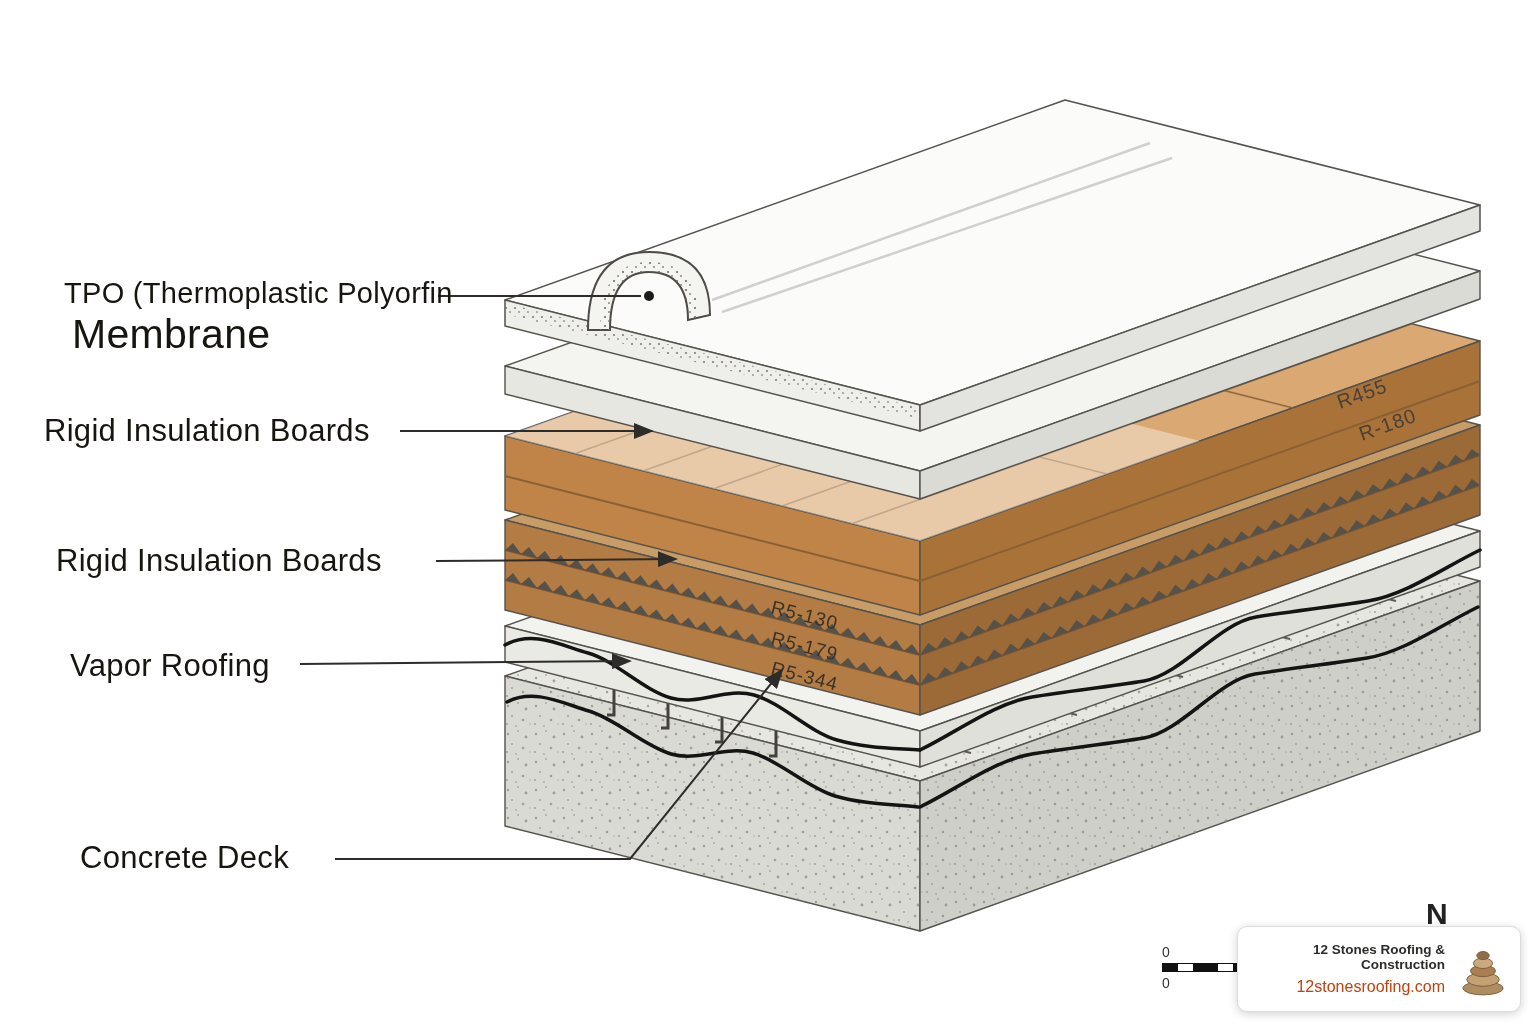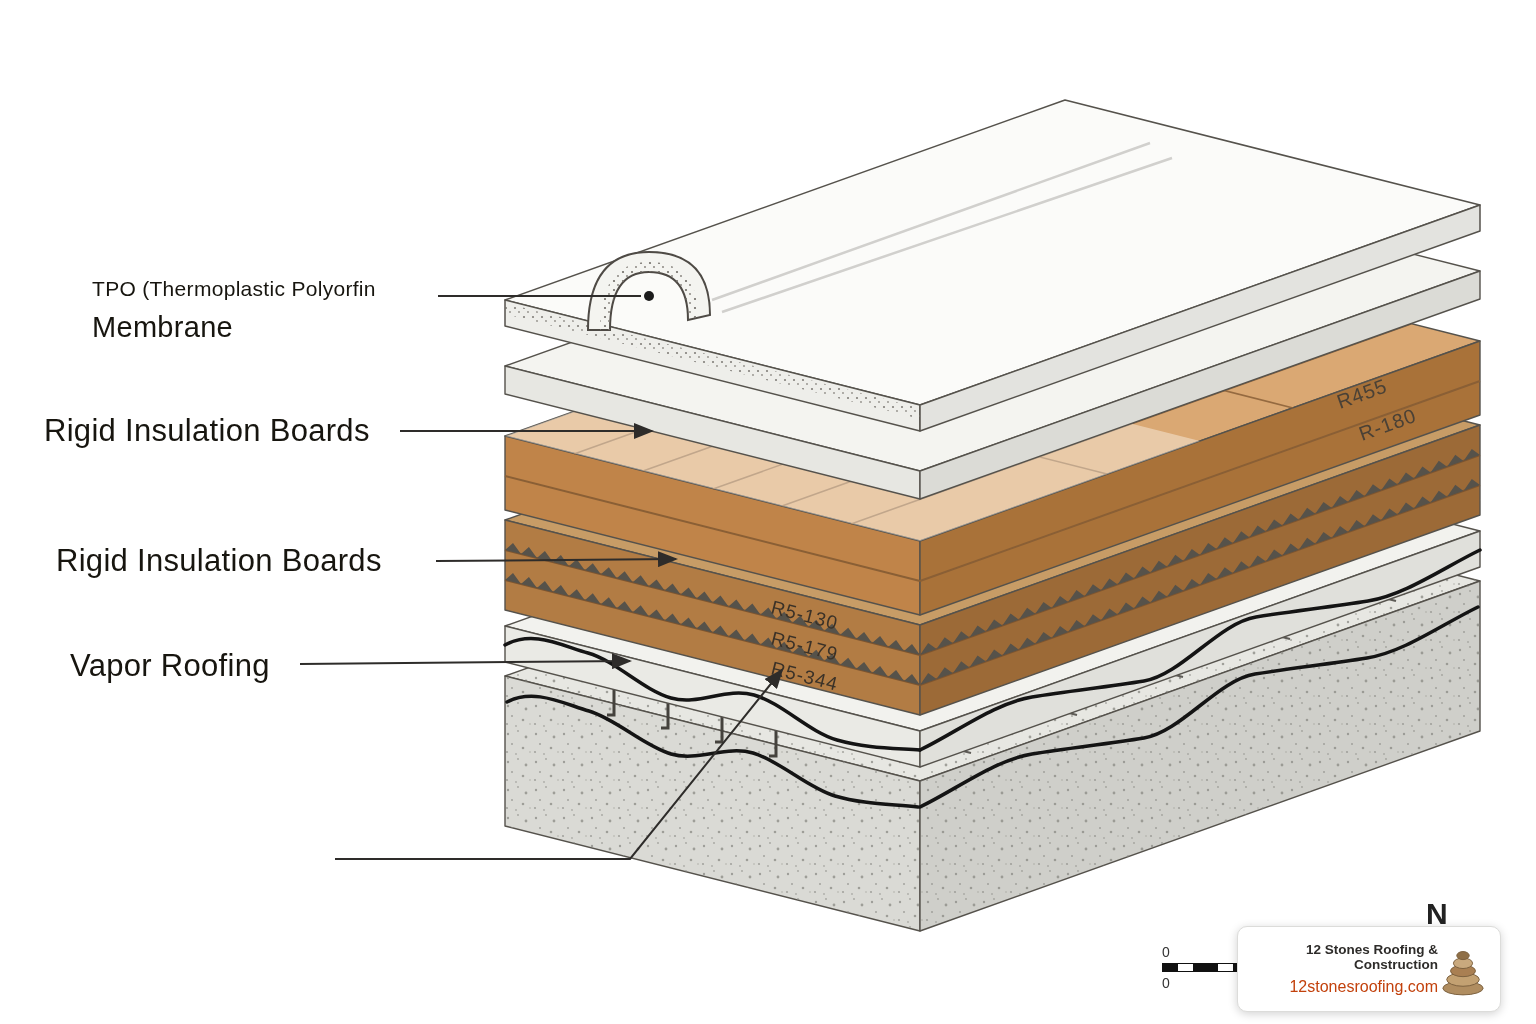--- a/index.html
+++ b/index.html
@@ -1,37 +1,37 @@
 <!DOCTYPE html>
 <html><head>
 <meta charset="utf-8">
 <style>
   html,body{margin:0;padding:0;background:#fff;}
   .stage{position:relative;width:1536px;height:1024px;background:#ffffff;overflow:hidden;
          font-family:"Liberation Sans",sans-serif;}
   .diagram-svg{position:absolute;left:0;top:0;z-index:1;}
   .callout{position:absolute;color:#17150f;z-index:2;white-space:nowrap;letter-spacing:.3px;}
-  .callout.tpo1{left:64px;top:277px;font-size:21px;margin-left:28px;}
-  .callout.tpo2{left:72px;top:311px;font-size:29px;margin-left:20px;}
+  .callout.tpo1{left:64px;top:277px;font-size:29px;}
+  .callout.tpo2{left:72px;top:311px;font-size:41px;}
   .callout.rigid1{left:44px;top:413px;font-size:31px;}
   .callout.rigid2{left:56px;top:543px;font-size:31px;}
   .callout.vapor{left:70px;top:648px;font-size:31px;}
   .callout.deck{left:80px;top:840px;font-size:31px;}
   .compass{position:absolute;left:1426px;top:897px;font-size:30px;font-weight:600;color:#222;z-index:2;}
   .scalebar{position:absolute;left:1162px;top:944px;z-index:2;width:110px;}
   .sb-num{font-size:14px;color:#333;line-height:16px;}
   .sb-bar{display:flex;border:1.5px solid #111;height:9px;width:80px;margin:3px 0;background:#fff;box-sizing:border-box;}
   .seg{flex:1;}
   .seg.dark{background:#111;}
   .seg.light{background:#fff;}
   .seg.wide{flex:1.6;}
   .seg.thin{flex:.55;}
-  .logo-card{position:absolute;left:1237px;top:926px;width:264px;height:86px;background:#fff;
+  .logo-card{position:absolute;left:1237px;top:926px;width:284px;height:86px;background:#fff;
              border:1px solid #dcdcda;border-radius:10px;box-shadow:0 2px 10px rgba(0,0,0,.18);
-             z-index:3;display:flex;align-items:center;padding:8px 14px;box-sizing:border-box;gap:2px;}
+             z-index:3;display:flex;align-items:center;padding:8px 14px;box-sizing:border-box;gap:15px;}
   .logo-text{flex:1;text-align:right;}
   .logo-company{font-size:13.5px;font-weight:bold;color:#2e2c2a;}
   .logo-site{font-size:16px;color:#c2410c;margin-top:6px;}
   .stones{flex:0 0 auto;}
   svg text{font-family:"Liberation Sans",sans-serif;}
 </style>
 </head>
 <body>
 
 <div class="stage">
@@ -178,20 +178,21 @@
     <path d="M335,859 H630 L782,670" marker-end="url(#arrow)"></path>
     <line x1="1442" y1="932" x2="1442" y2="978" marker-end="url(#arrow)"></line>
   </g>
 </svg>
 
 <div class="callout tpo1">TPO (Thermoplastic Polyorfin</div>
 <div class="callout tpo2">Membrane</div>
 <div class="callout rigid1">Rigid Insulation Boards</div>
 <div class="callout rigid2">Rigid Insulation Boards</div>
 <div class="callout vapor">Vapor Roofing</div>
+<div class="callout deck">Concrete Deck</div>
 
 <div class="compass">N</div>
 
 <div class="scalebar">
   <div class="sb-num">0</div>
   <div class="sb-bar">
     <span class="seg dark"></span>
         <span class="seg light"></span>
         <span class="seg dark wide"></span>
         <span class="seg light"></span>

